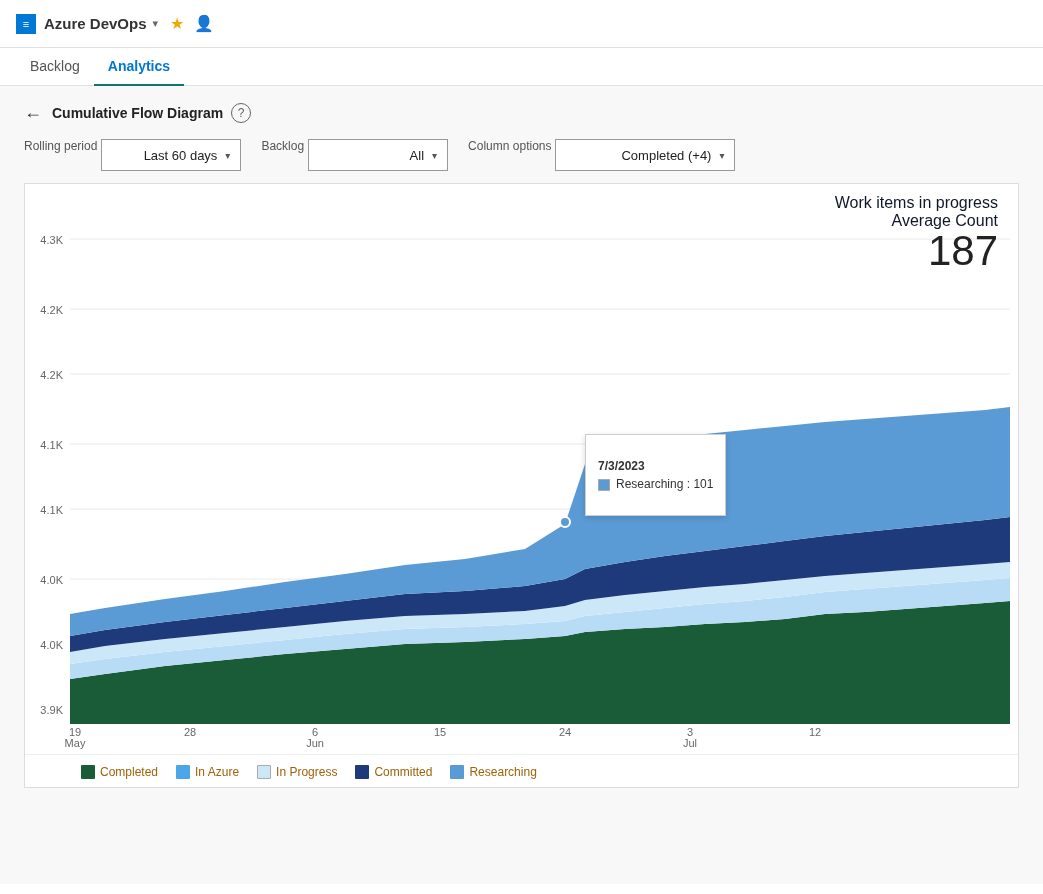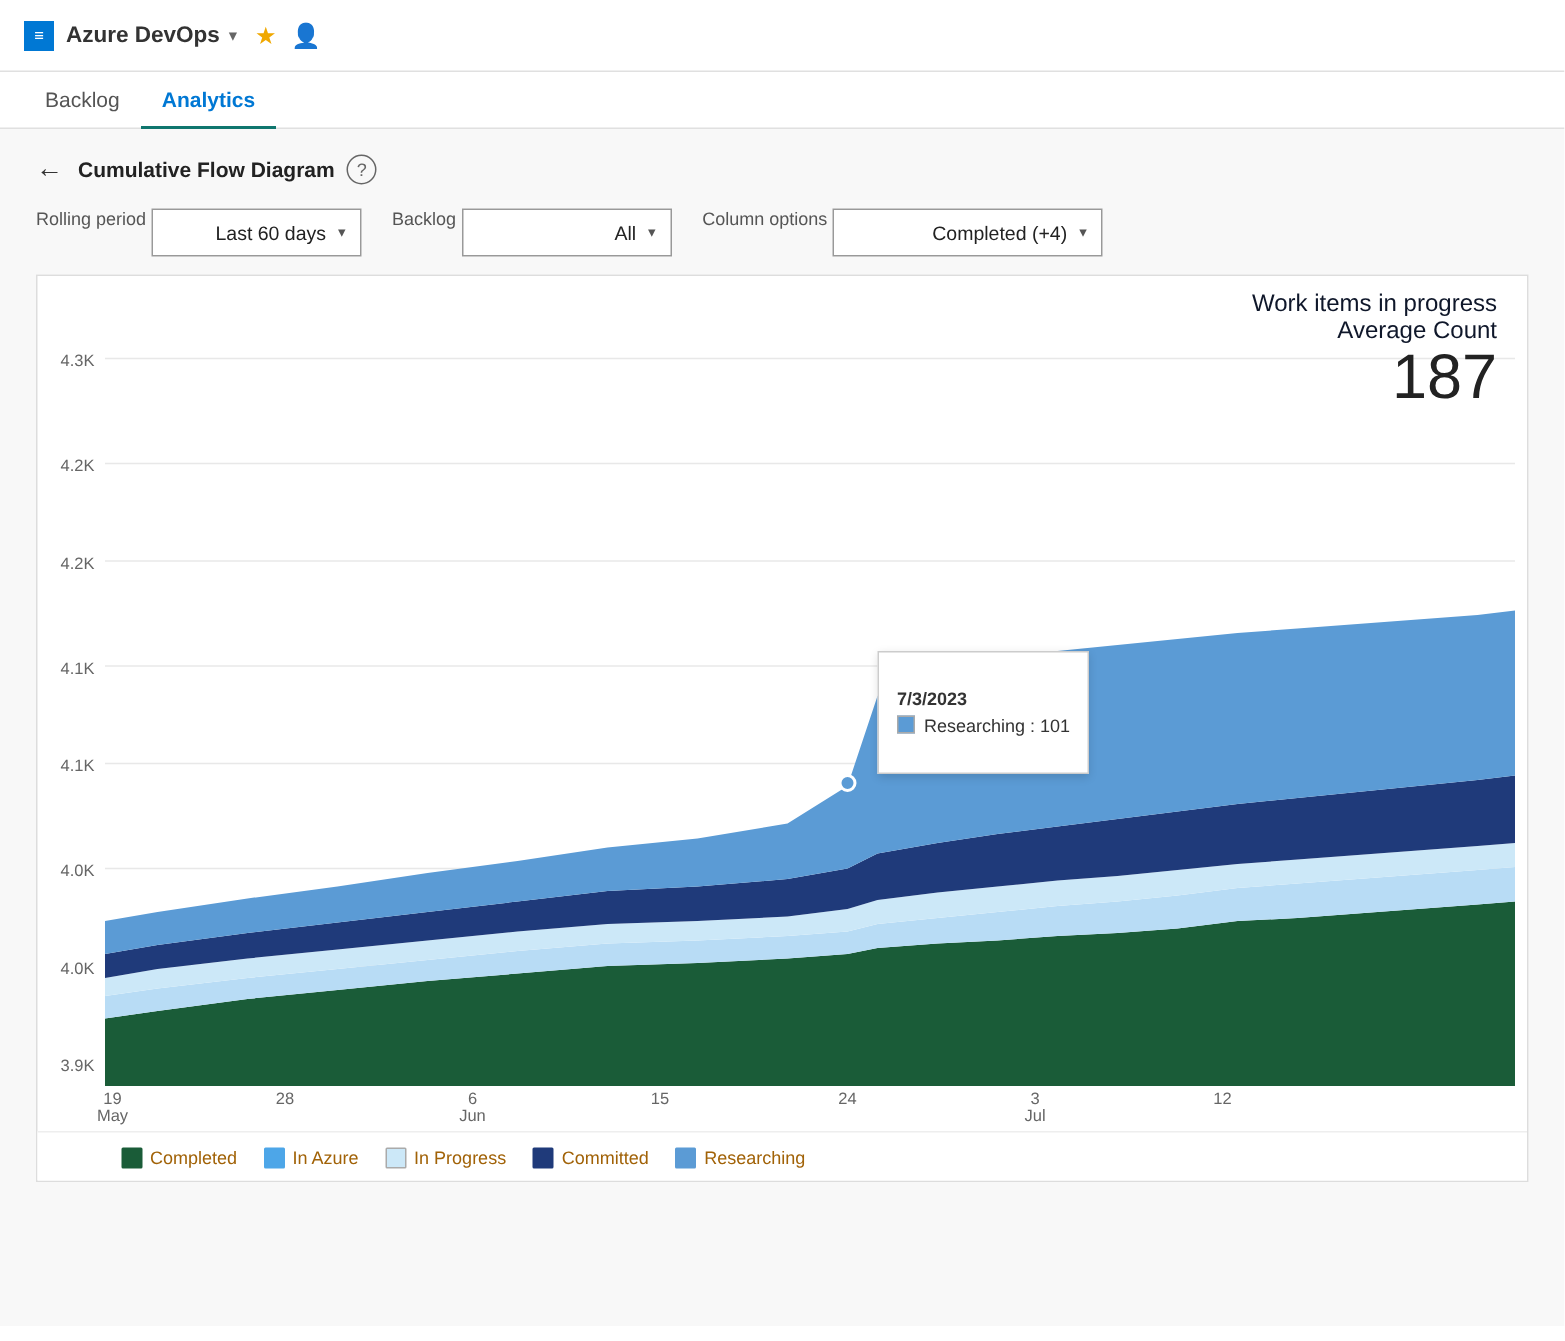--- a/index.html
+++ b/index.html
@@ -152,21 +152,21 @@
     .tooltip-box {
       position: absolute;
       background: #fff;
       border: 1px solid #ccc;
       padding: 24px 12px;
       font-size: 12px;
       box-shadow: 0 2px 6px rgba(0,0,0,0.15);
       pointer-events: none;
     }
     .tooltip-date { font-weight: 600; margin-bottom: 4px; }
-    .tooltip-item { display: flex; align-items: flex-start; gap: 6px; }
+    .tooltip-item { display: flex; align-items: flex-end; gap: 6px; }
     .tooltip-swatch { width: 12px; height: 12px; border: 1px solid #aaa; }
 
     
     .legend-row {
       display: flex;
       align-items: center;
       gap: 18px;
       padding: 10px 16px 8px 56px;
       border-top: 1px solid #eee;
       background: #fff;

